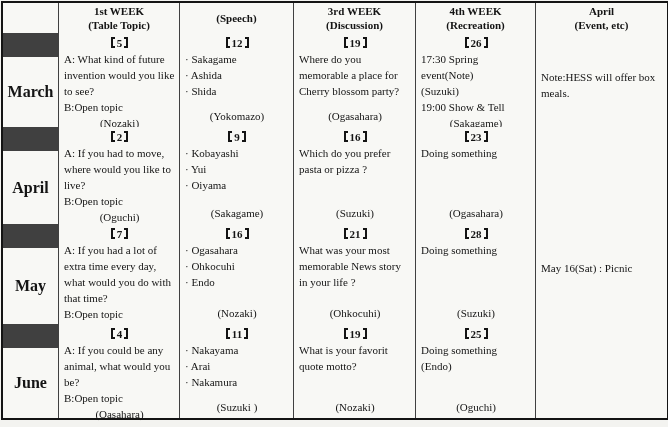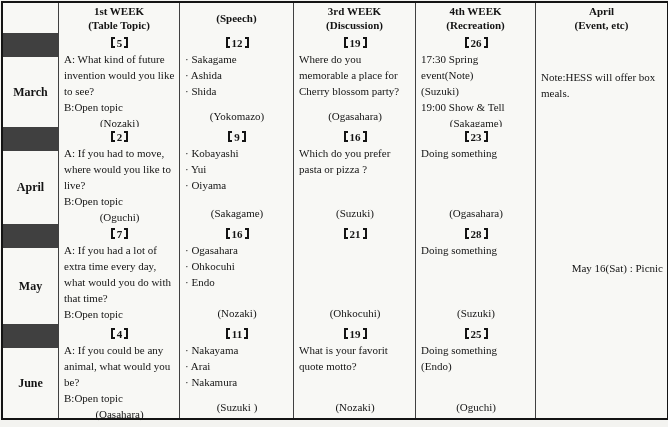--- a/index.html
+++ b/index.html
@@ -20,29 +20,29 @@
     display:flex; flex-direction:column; justify-content:center;
     font-weight:bold; font-size:11px; line-height:14px;
   }
   .cell {
     background:#f8f8f5; padding:2px 4px 2px 5px;
     display:flex; flex-direction:column;
     font-size:11px; line-height:16px;
   }
   .mcell {
     background:#f8f8f5; display:flex; align-items:center; justify-content:center;
-    font-weight:bold; font-size:12px;margin-top:24px;
+    font-weight:bold; font-size:16px;margin-top:24px;
   }
   .numline { text-align:center; font-weight:bold; font-size:11px; line-height:15px; padding-top:1px; white-space:nowrap; }
   .br { display:inline-block; width:4px; height:11px; border:2px solid #141414; vertical-align:-1px; }
   .br.l { border-right:none; margin-right:2px; }
   .br.r { border-left:none; margin-left:2px; }
   .line { text-align:left; }
   .presenter { margin-top:auto; text-align:center; padding-bottom:1px; }
-  .notes { padding-top:36px;align-items:flex-end; }
+  .notes { padding-top:36px; }
 </style>
 </head>
 <body>
 
 <div class="page">
   <div class="sched" id="sched">
       <div class="hcell"></div>
       <div class="hcell">
         <div class="h-title">1st WEEK</div>
         <div class="h-sub">(Table Topic)</div>
@@ -125,20 +125,21 @@
       </div>
       <div class="cell">
         <div class="numline"><span class="br l"></span><span>16</span><span class="br r"></span></div>
         <div class="line">· Ogasahara</div>
         <div class="line">· Ohkocuhi</div>
         <div class="line">· Endo</div>
         <div class="presenter">(Nozaki)</div>
       </div>
       <div class="cell">
         <div class="numline"><span class="br l"></span><span>21</span><span class="br r"></span></div>
+        <div class="line">What was your most memorable News story in your life ?</div>
         <div class="presenter">(Ohkocuhi)</div>
       </div>
       <div class="cell">
         <div class="numline"><span class="br l"></span><span>28</span><span class="br r"></span></div>
         <div class="line">Doing something</div>
         <div class="presenter">(Suzuki)</div>
       </div>
       <div class="cell notes">
         <div class="line">May 16(Sat) : Picnic</div>
       </div>

